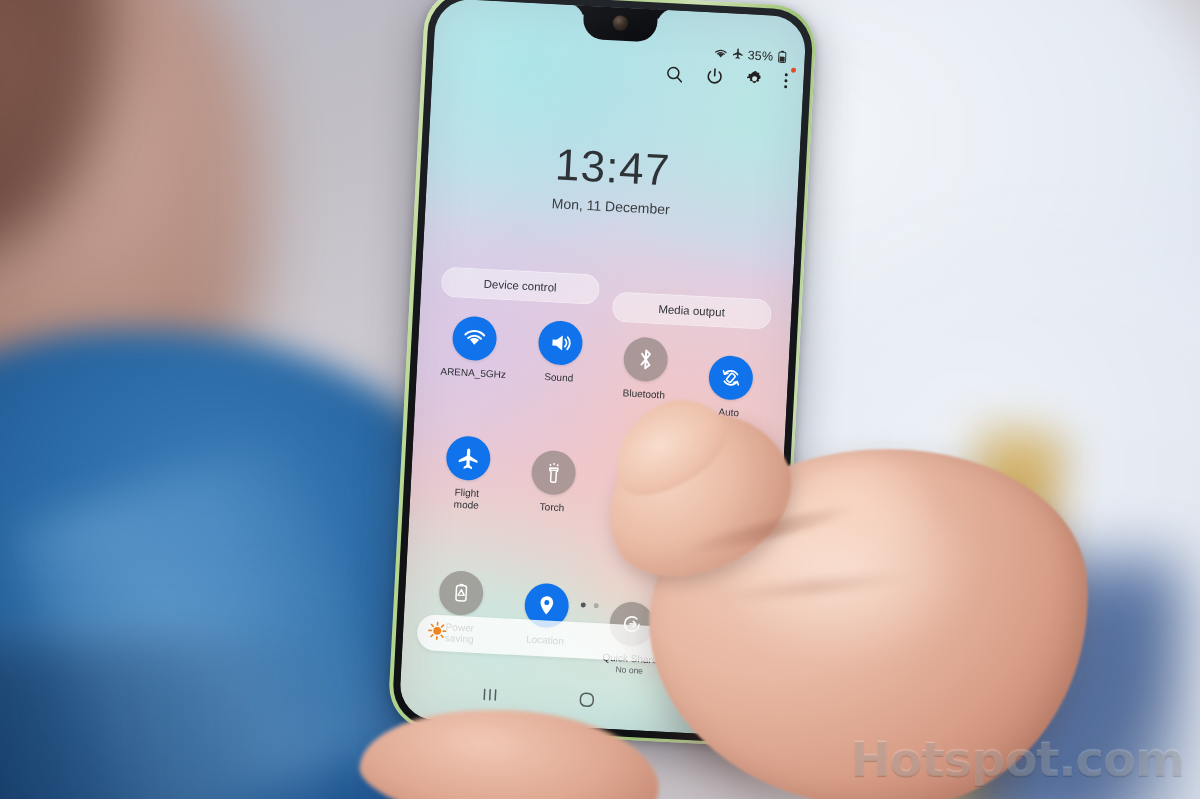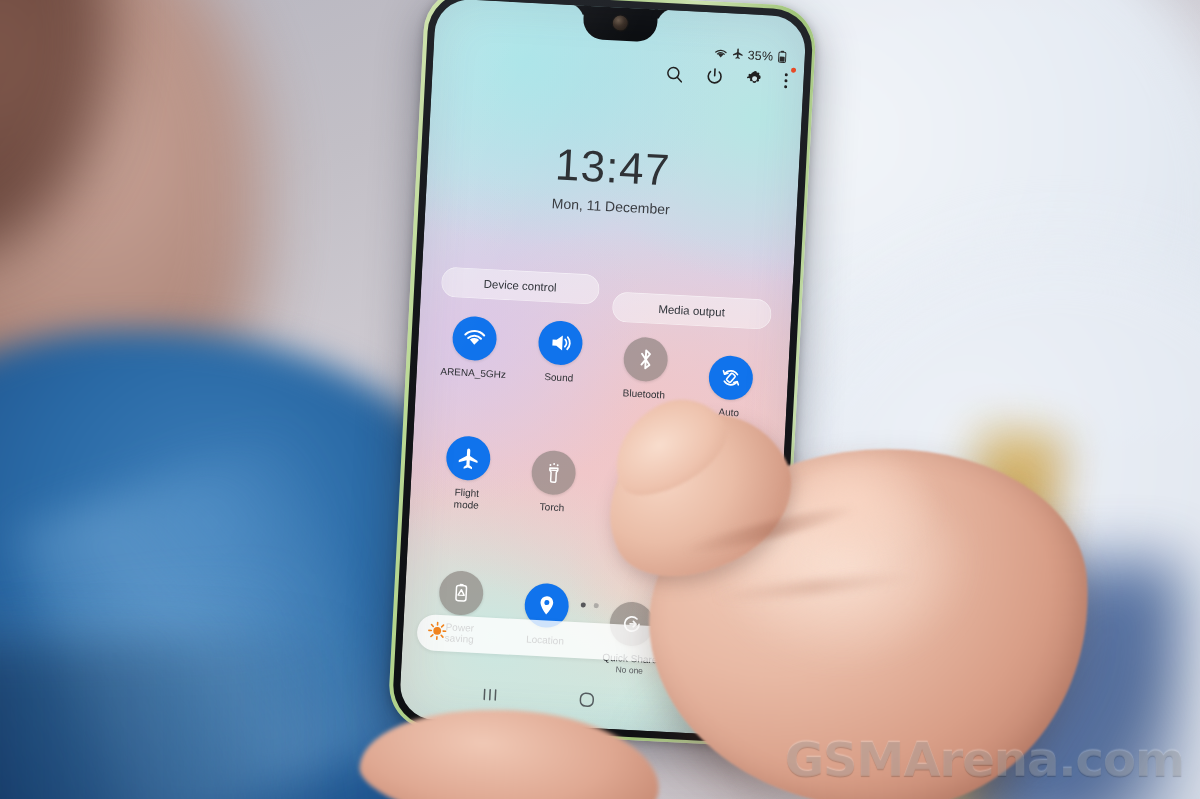--- a/index.html
+++ b/index.html
@@ -643,13 +643,13 @@
   <div class="hand-part thumb"></div>
   <div class="hand-part thumb-tip"></div>
   <div class="hand-part knuckle1"></div>
   <div class="hand-part crease1"></div>
   <div class="hand-part crease2"></div>
 </div>
 <div id="hand-lower">
   <div class="finger-low"></div>
 </div>
 
-<div id="watermark">GSMArena.com</div>
+<div id="watermark">Hotspot.com</div>
 
 </body></html>

